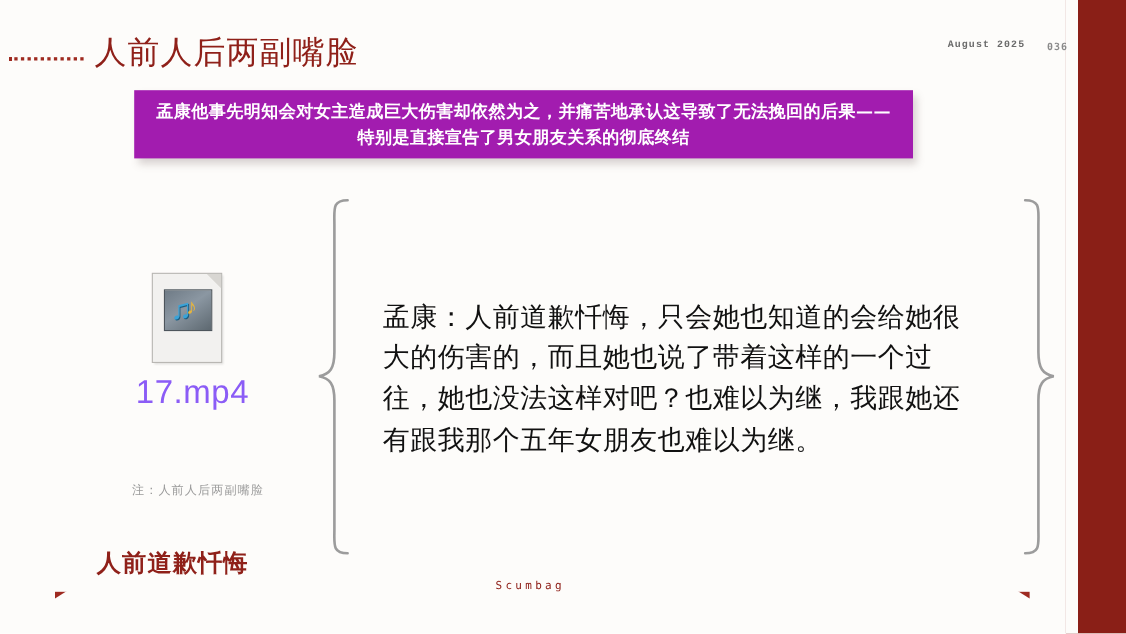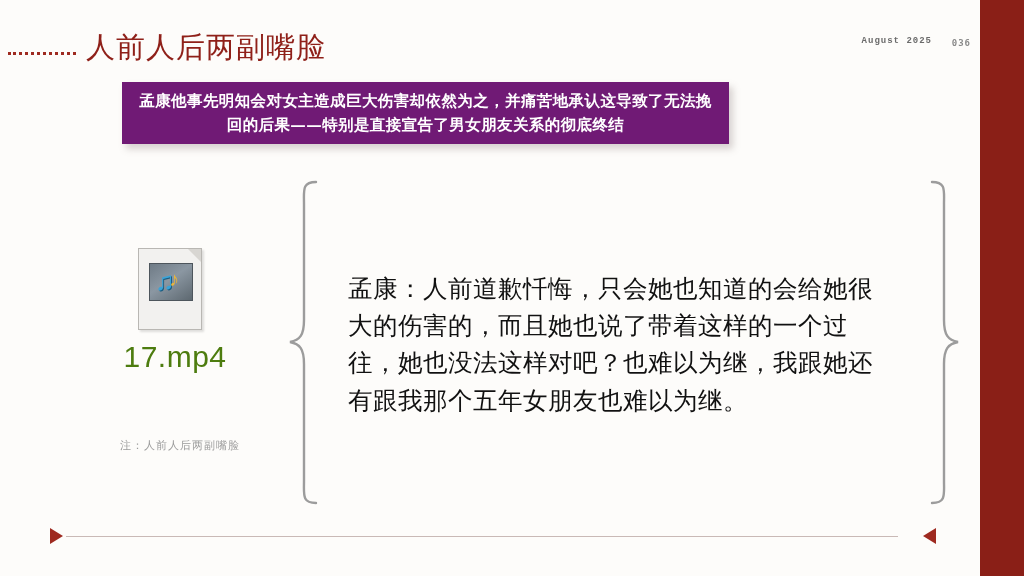--- a/index.html
+++ b/index.html
@@ -73,23 +73,23 @@
     font-size: 9px;
     font-weight: bold;
     color: #8a8a8a;
     letter-spacing: 1px;
   }
   
   .banner {
     position: absolute;
     left: 122px;
     top: 82px;
-    width: 607px;
+    width: 708px;
     height: 62px;
-    background: #701a75;
+    background: #a21caf;
     box-shadow: 4px 5px 7px rgba(120,100,100,0.28);
     display: flex;
     align-items: center;
     justify-content: center;
   }
   .banner-text {
     color: #ffffff;
     font-family: "DejaVu Serif", serif;
     font-size: 15.5px;
     font-weight: bold;
@@ -174,21 +174,21 @@
     line-height: 36px;
   }
   .file-name {
     position: absolute;
     left: 100px;
     top: 340px;
     width: 150px;
     text-align: center;
     font-family: "Liberation Sans", sans-serif;
     font-size: 30px;
-    color: #4d7c0f;
+    color: #8b5cf6;
     letter-spacing: 0.5px;
   }
   .file-note {
     position: absolute;
     left: 70px;
     top: 438px;
     width: 220px;
     text-align: center;
     font-family: "Liberation Sans", sans-serif;
     font-size: 11px;
@@ -298,17 +298,19 @@
       <div class="file-art"></div>
       <div class="note-glyph">♫</div>
       <div class="note-glyph2">♪</div>
     </div>
   </div>
   <div class="file-name">17.mp4</div>
   <div class="file-note">注：人前人后两副嘴脸</div>
 
   <div class="transcript">孟康：人前道歉忏悔，只会她也知道的会给她很大的伤害的，而且她也说了带着这样的一个过往，她也没法这样对吧？也难以为继，我跟她还有跟我那个五年女朋友也难以为继。</div>
 
+  <div class="bottom-label">人前道歉忏悔</div>
   <div class="tri-left"></div>
   <div class="tri-right"></div>
   <div class="footer-rule"></div>
+  <div class="footer-word"><span>Scumbag</span></div>
 
 </div>
 
 </body></html>

